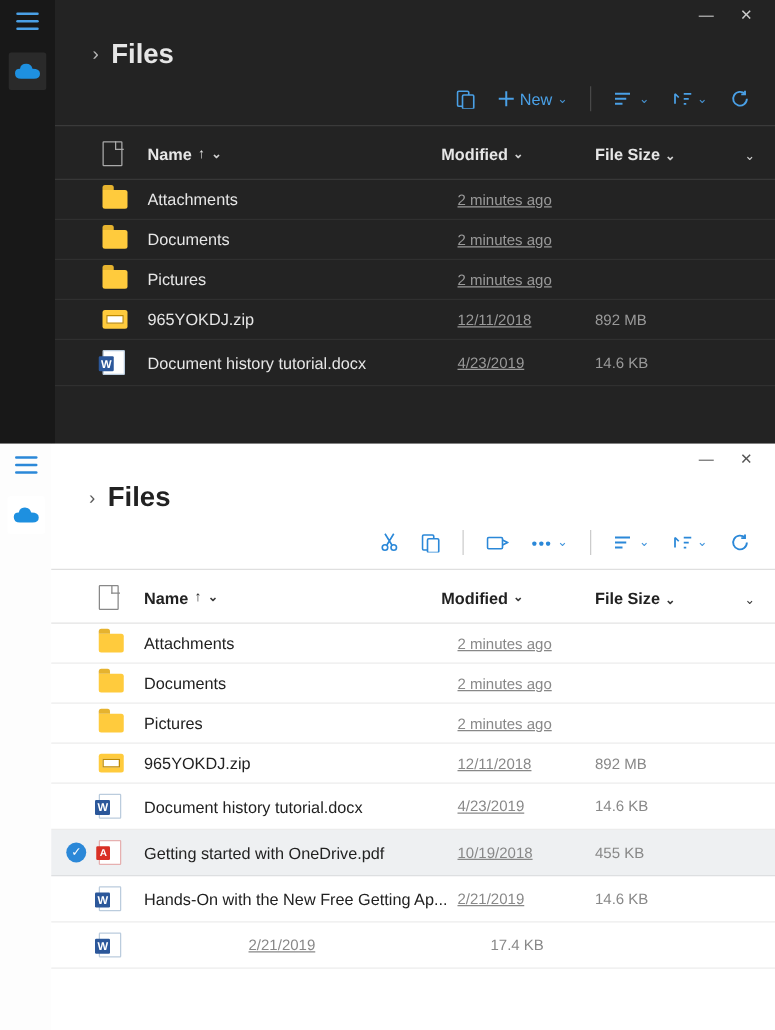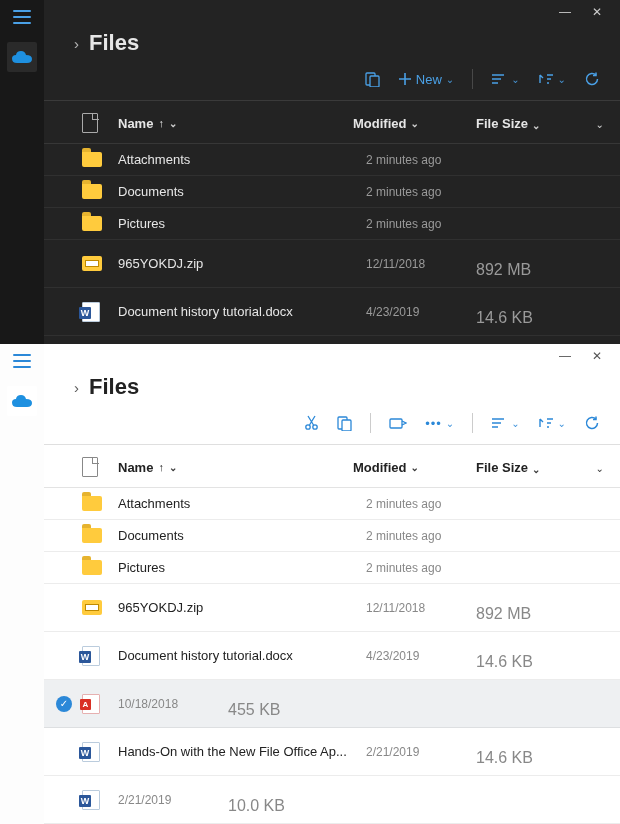--- a/index.html
+++ b/index.html
@@ -32,25 +32,25 @@
   .tdiv { width: 1px; height: 20px; background: rgba(128,128,128,0.4); margin: 0 4px; }
   .caret { font-size: 10px; opacity: 0.9; }
   .colhead { display: flex; align-items: center; padding: 12px 16px 10px 38px; border-bottom: 1px solid rgba(128,128,128,0.22); font-size: 13px; }
   .col-icon { width: 36px; }
   .col-name { flex: 1; display: flex; align-items: center; gap: 5px; font-weight: 600; }
   .col-mod { width: 123px; display: flex; align-items: center; gap: 4px; font-weight: 600; }
   .col-size { width: 100px; display: flex; align-items: flex-end; gap: 4px; font-weight: 600; }
   .col-extra { width: 28px; text-align: right; }
   .sort-up { font-size: 11px; }
   .rows { display: flex; flex-direction: column; }
-  .row { display: flex; align-items: center; padding: 8px 16px 8px 38px; border-bottom: 1px solid rgba(128,128,128,0.15); font-size: 13px; position: relative; }
+  .row { display: flex; align-items: center; padding: 8px 16px 8px 38px; border-bottom: 1px solid rgba(128,128,128,0.15); font-size: 13px; position: relative; justify-content: space-between; }
   .row .col-icon { display: flex; align-items: center; }
   .row .col-name-c { flex: 1; white-space: nowrap; overflow: hidden; text-overflow: ellipsis; padding-right: 8px; }
-  .row .col-mod-c { width: 110px; color: #888; font-size: 12px; }
-  .row .col-size-c { width: 100px; color: #888; font-size: 16px; margin-top: 13px; }
+  .row .col-mod-c { width: 110px; color: #888; font-size: 12px; text-decoration: underline; }
+  .row .col-size-c { width: 100px; color: #888; font-size: 12px; }
   .row .col-extra-c { width: 28px; }
   .dark .row .col-mod-c, .dark .row .col-size-c { color: #9a9a9a; }
   .row.selected { background: #eef0f2; }
   .sel-check { position: absolute; left: 12px; width: 16px; height: 16px; border-radius: 50%; background: #2b88d8; display: flex; align-items: center; justify-content: center; color: #fff; font-size: 10px; }
   .icon-file { width: 16px; height: 20px; border: 1.5px solid #888; border-radius: 1px; position: relative; }
   .icon-file::after { content: ''; position: absolute; top: -1.5px; right: -1.5px; width: 6px; height: 6px; background: inherit; border-left: 1.5px solid #888; border-bottom: 1.5px solid #888; }
   .dark .icon-file { border-color: #aaa; }
   .dark .icon-file::after { border-color: #aaa; }
   .icon-folder { width: 20px; height: 15px; background: #ffcb3d; border-radius: 0 2px 2px 2px; position: relative; }
   .icon-folder::before { content: ''; position: absolute; top: -4px; left: 0; width: 9px; height: 4px; background: #e6b32f; border-radius: 2px 2px 0 0; }
@@ -322,38 +322,39 @@
             <div class="col-name-c">Document history tutorial.docx</div>
             <div class="col-mod-c">4/23/2019</div>
             <div class="col-size-c">14.6 KB</div>
             <div class="col-extra-c"></div>
           </div>
           <div class="row selected">
             <div class="sel-check">✓</div>
             <div class="col-icon">
               <div class="icon-pdf"></div>
             </div>
-            <div class="col-mod-c">10/18/2018</div>
+            <div class="col-name-c">Getting started with OneDrive.pdf</div>
+            <div class="col-mod-c">10/19/2018</div>
             <div class="col-size-c">455 KB</div>
             <div class="col-extra-c"></div>
           </div>
           <div class="row">
             <div class="col-icon">
               <div class="icon-docx"></div>
             </div>
-            <div class="col-name-c">Hands-On with the New File Office Ap...</div>
+            <div class="col-name-c">Hands-On with the New Free Getting Ap...</div>
             <div class="col-mod-c">2/21/2019</div>
             <div class="col-size-c">14.6 KB</div>
             <div class="col-extra-c"></div>
           </div>
           <div class="row">
             <div class="col-icon">
               <div class="icon-docx"></div>
             </div>
             <div class="col-mod-c">2/21/2019</div>
-            <div class="col-size-c">10.0 KB</div>
+            <div class="col-size-c">17.4 KB</div>
             <div class="col-extra-c"></div>
           </div>
         </div>
     </div>
   </div>
 
 </div>
 
 </body></html>

